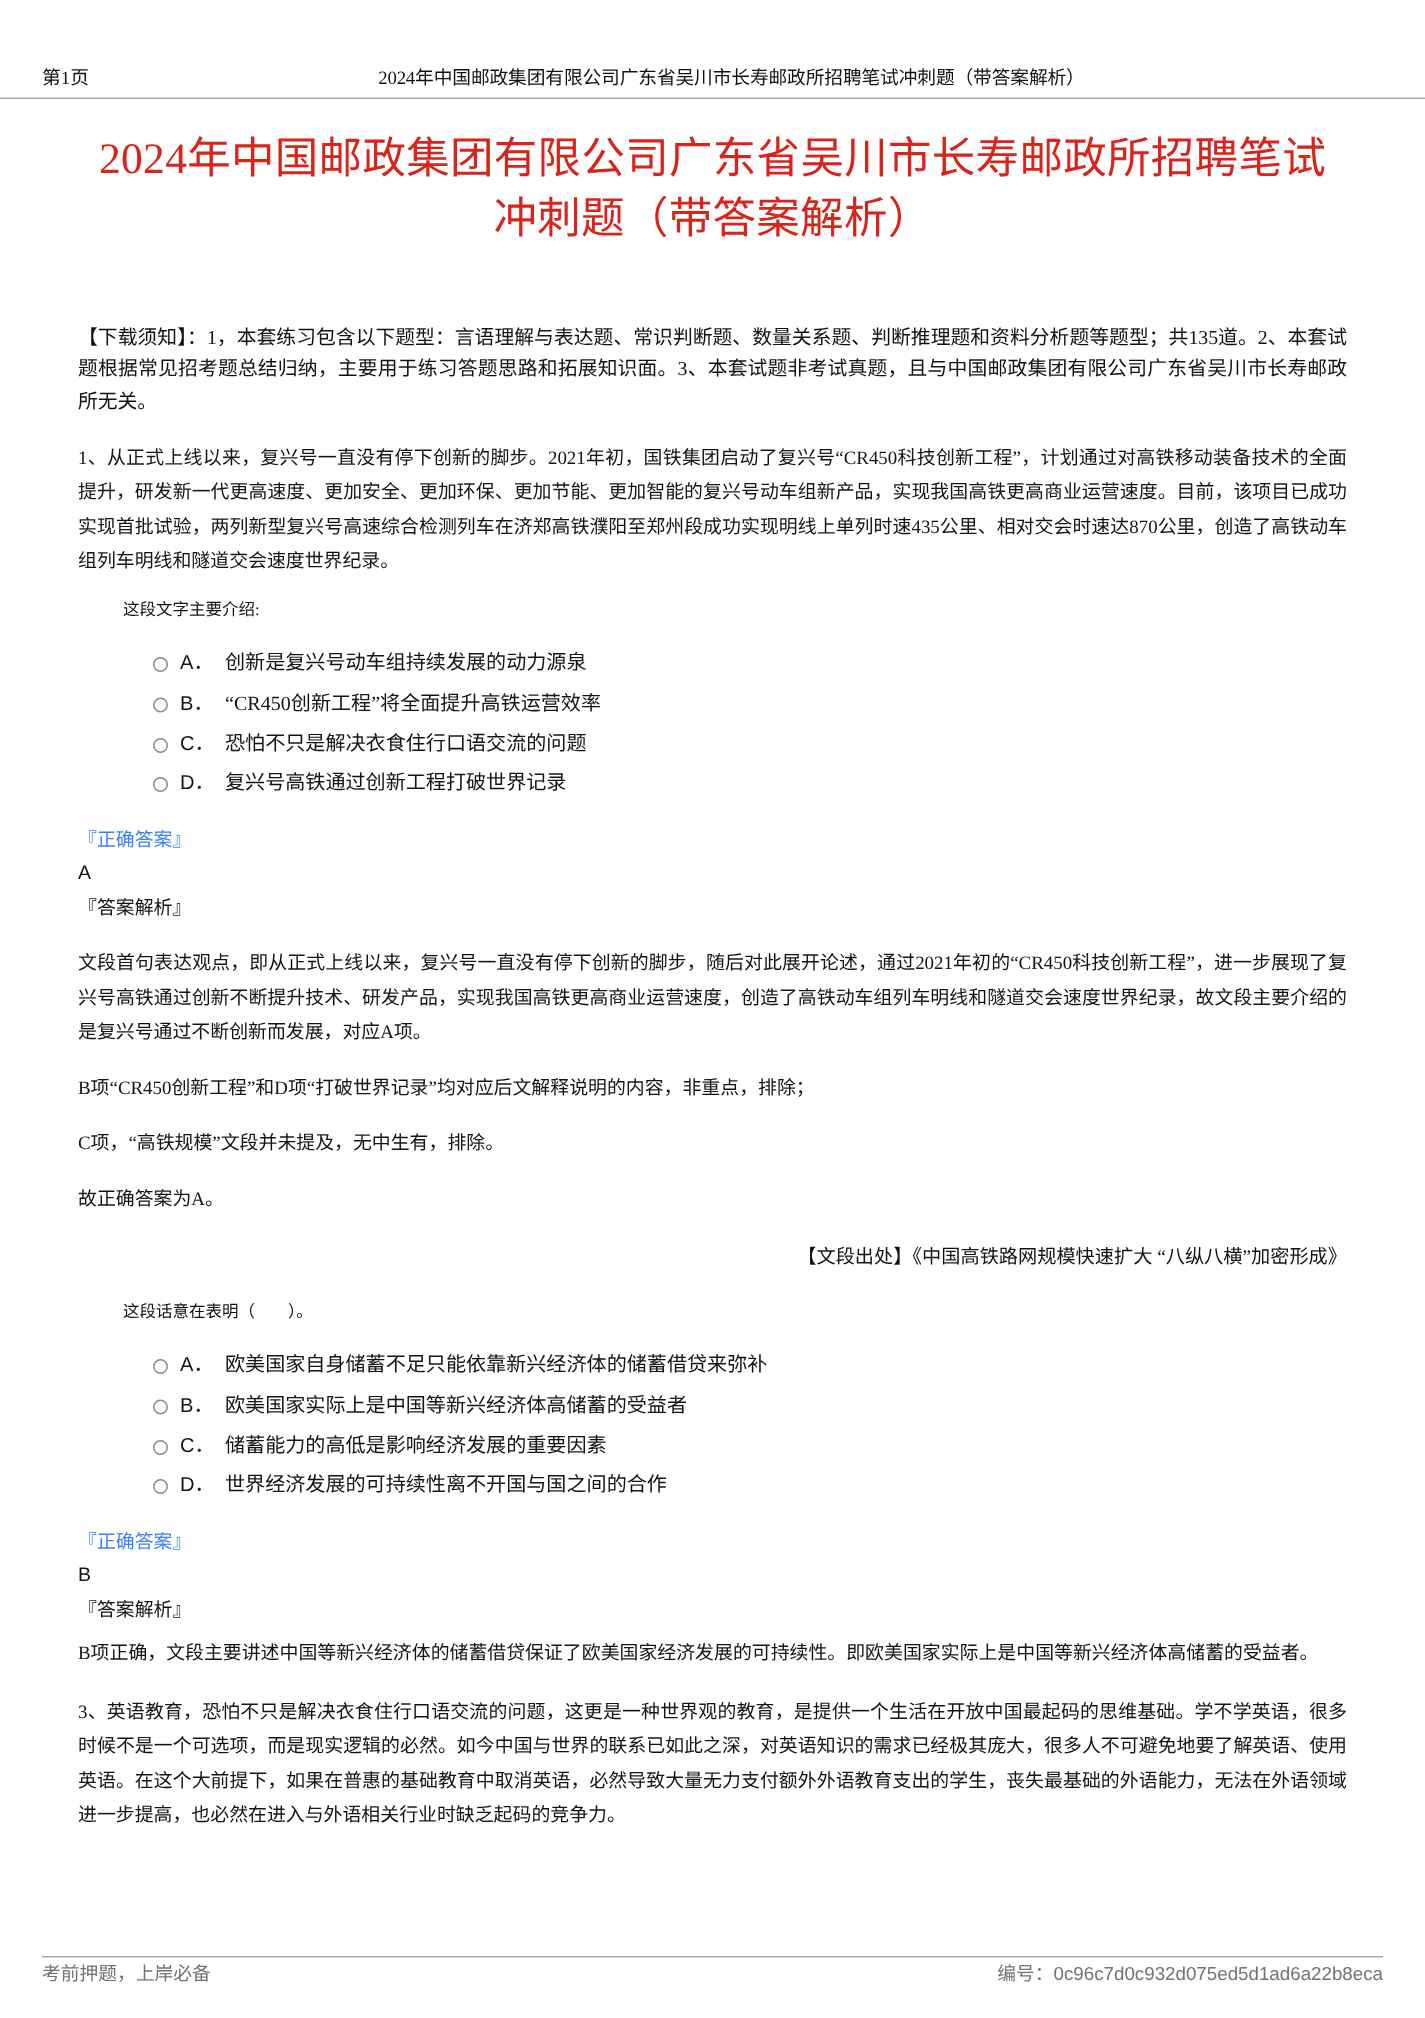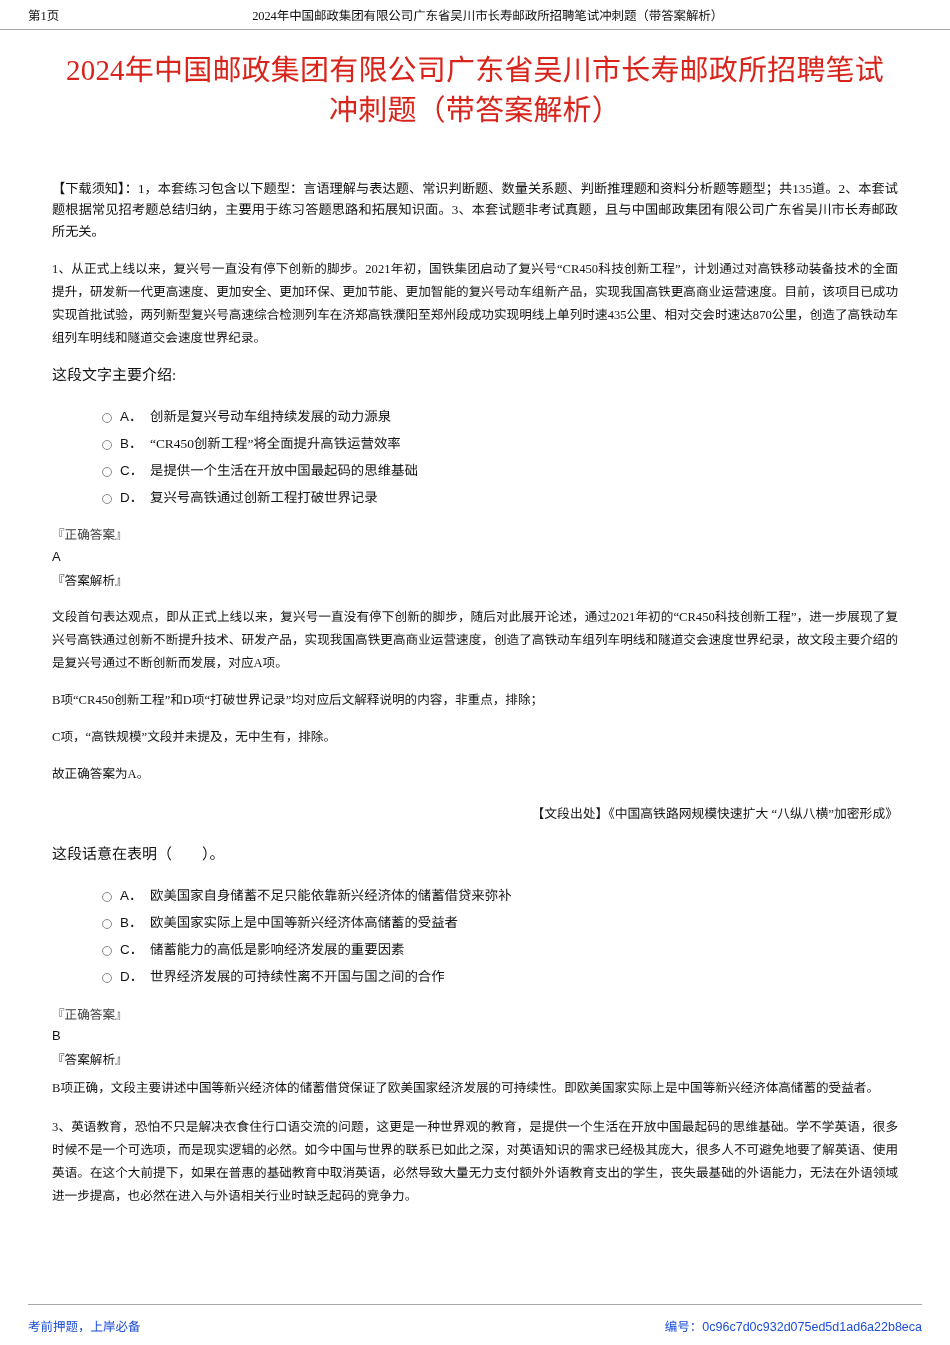--- a/index.html
+++ b/index.html
@@ -30,20 +30,21 @@
   .page-header {
     height: 30px;
     border-bottom: 1px solid #aaaaaa;
     display: flex;
     align-items: center;
     padding: 0 28px 0 28px;
     box-sizing: border-box;
     font-size: 12.5px;
     color: #111111;
     flex: none;
+    margin-top: 36px;
   }
   .page-header .hdr-left {
     flex: none;
     white-space: nowrap;
   }
   .page-header .hdr-center {
     flex: 1;
     text-align: center;
     white-space: nowrap;
     padding-right: 6px;
@@ -88,24 +89,25 @@
   .qblock { margin-top: 16px; }
 
   .q-stem {
     font-size: 12.6px;
     line-height: 1.82;
     text-align: justify;
     color: #131313;
   }
 
   .q-prompt {
-    font-size: 15px;
+    font-size: 11px;
     line-height: 1.8;
     color: #131313;
     margin-top: 12px;
+    margin-left: 30px;
   }
 
   .options {
     margin: 8px 0 0 0;
     padding: 0;
     list-style: none;
   }
   .option-row {
     display: flex;
     align-items: flex-start;
@@ -130,21 +132,21 @@
     width: 30px;
     font-family: "Liberation Sans", sans-serif;
     font-size: 13.4px;
   }
   .option-text { flex: 1; }
 
   .ans-label {
     font-size: 12.6px;
     line-height: 1.72;
     margin-top: 14px;
-    color: #404040;
+    color: #3b82f6;
   }
   .ans-value {
     font-family: "Liberation Sans", sans-serif;
     font-size: 13px;
     line-height: 1.5;
     color: #131313;
   }
   .ana-label {
     font-size: 12.6px;
     line-height: 1.72;
@@ -167,23 +169,23 @@
     text-align: right;
   }
 
   
   .page-footer {
     height: 40px;
     flex: none;
     border-top: 1px solid #aaaaaa;
     margin: 0 28px;
     display: flex;
-    align-items: center;
+    align-items: flex-start;
     font-size: 12.5px;
-    color: #1d4ed8;
+    color: #737373;
   }
   .page-footer .ftr-left { flex: 1; white-space: nowrap; }
   .page-footer .ftr-right {
     flex: none;
     white-space: nowrap;
     font-family: "Liberation Sans", sans-serif;
     font-size: 12.5px;
   }
   .ftr-right .code-label {
     font-family: Liberation Mono, monospace;
@@ -217,21 +219,21 @@
           <span class="option-text">创新是复兴号动车组持续发展的动力源泉</span>
         </li>
         <li class="option-row">
           <span class="radio"></span>
           <span class="option-letter">B．</span>
           <span class="option-text">“CR450创新工程”将全面提升高铁运营效率</span>
         </li>
         <li class="option-row">
           <span class="radio"></span>
           <span class="option-letter">C．</span>
-          <span class="option-text">是提供一个生活在开放中国最起码的思维基础</span>
+          <span class="option-text">恐怕不只是解决衣食住行口语交流的问题</span>
         </li>
         <li class="option-row">
           <span class="radio"></span>
           <span class="option-letter">D．</span>
           <span class="option-text">复兴号高铁通过创新工程打破世界记录</span>
         </li>
       </ul>
 
       <div class="ans-label">『正确答案』</div>
       <div class="ans-value">A</div>

